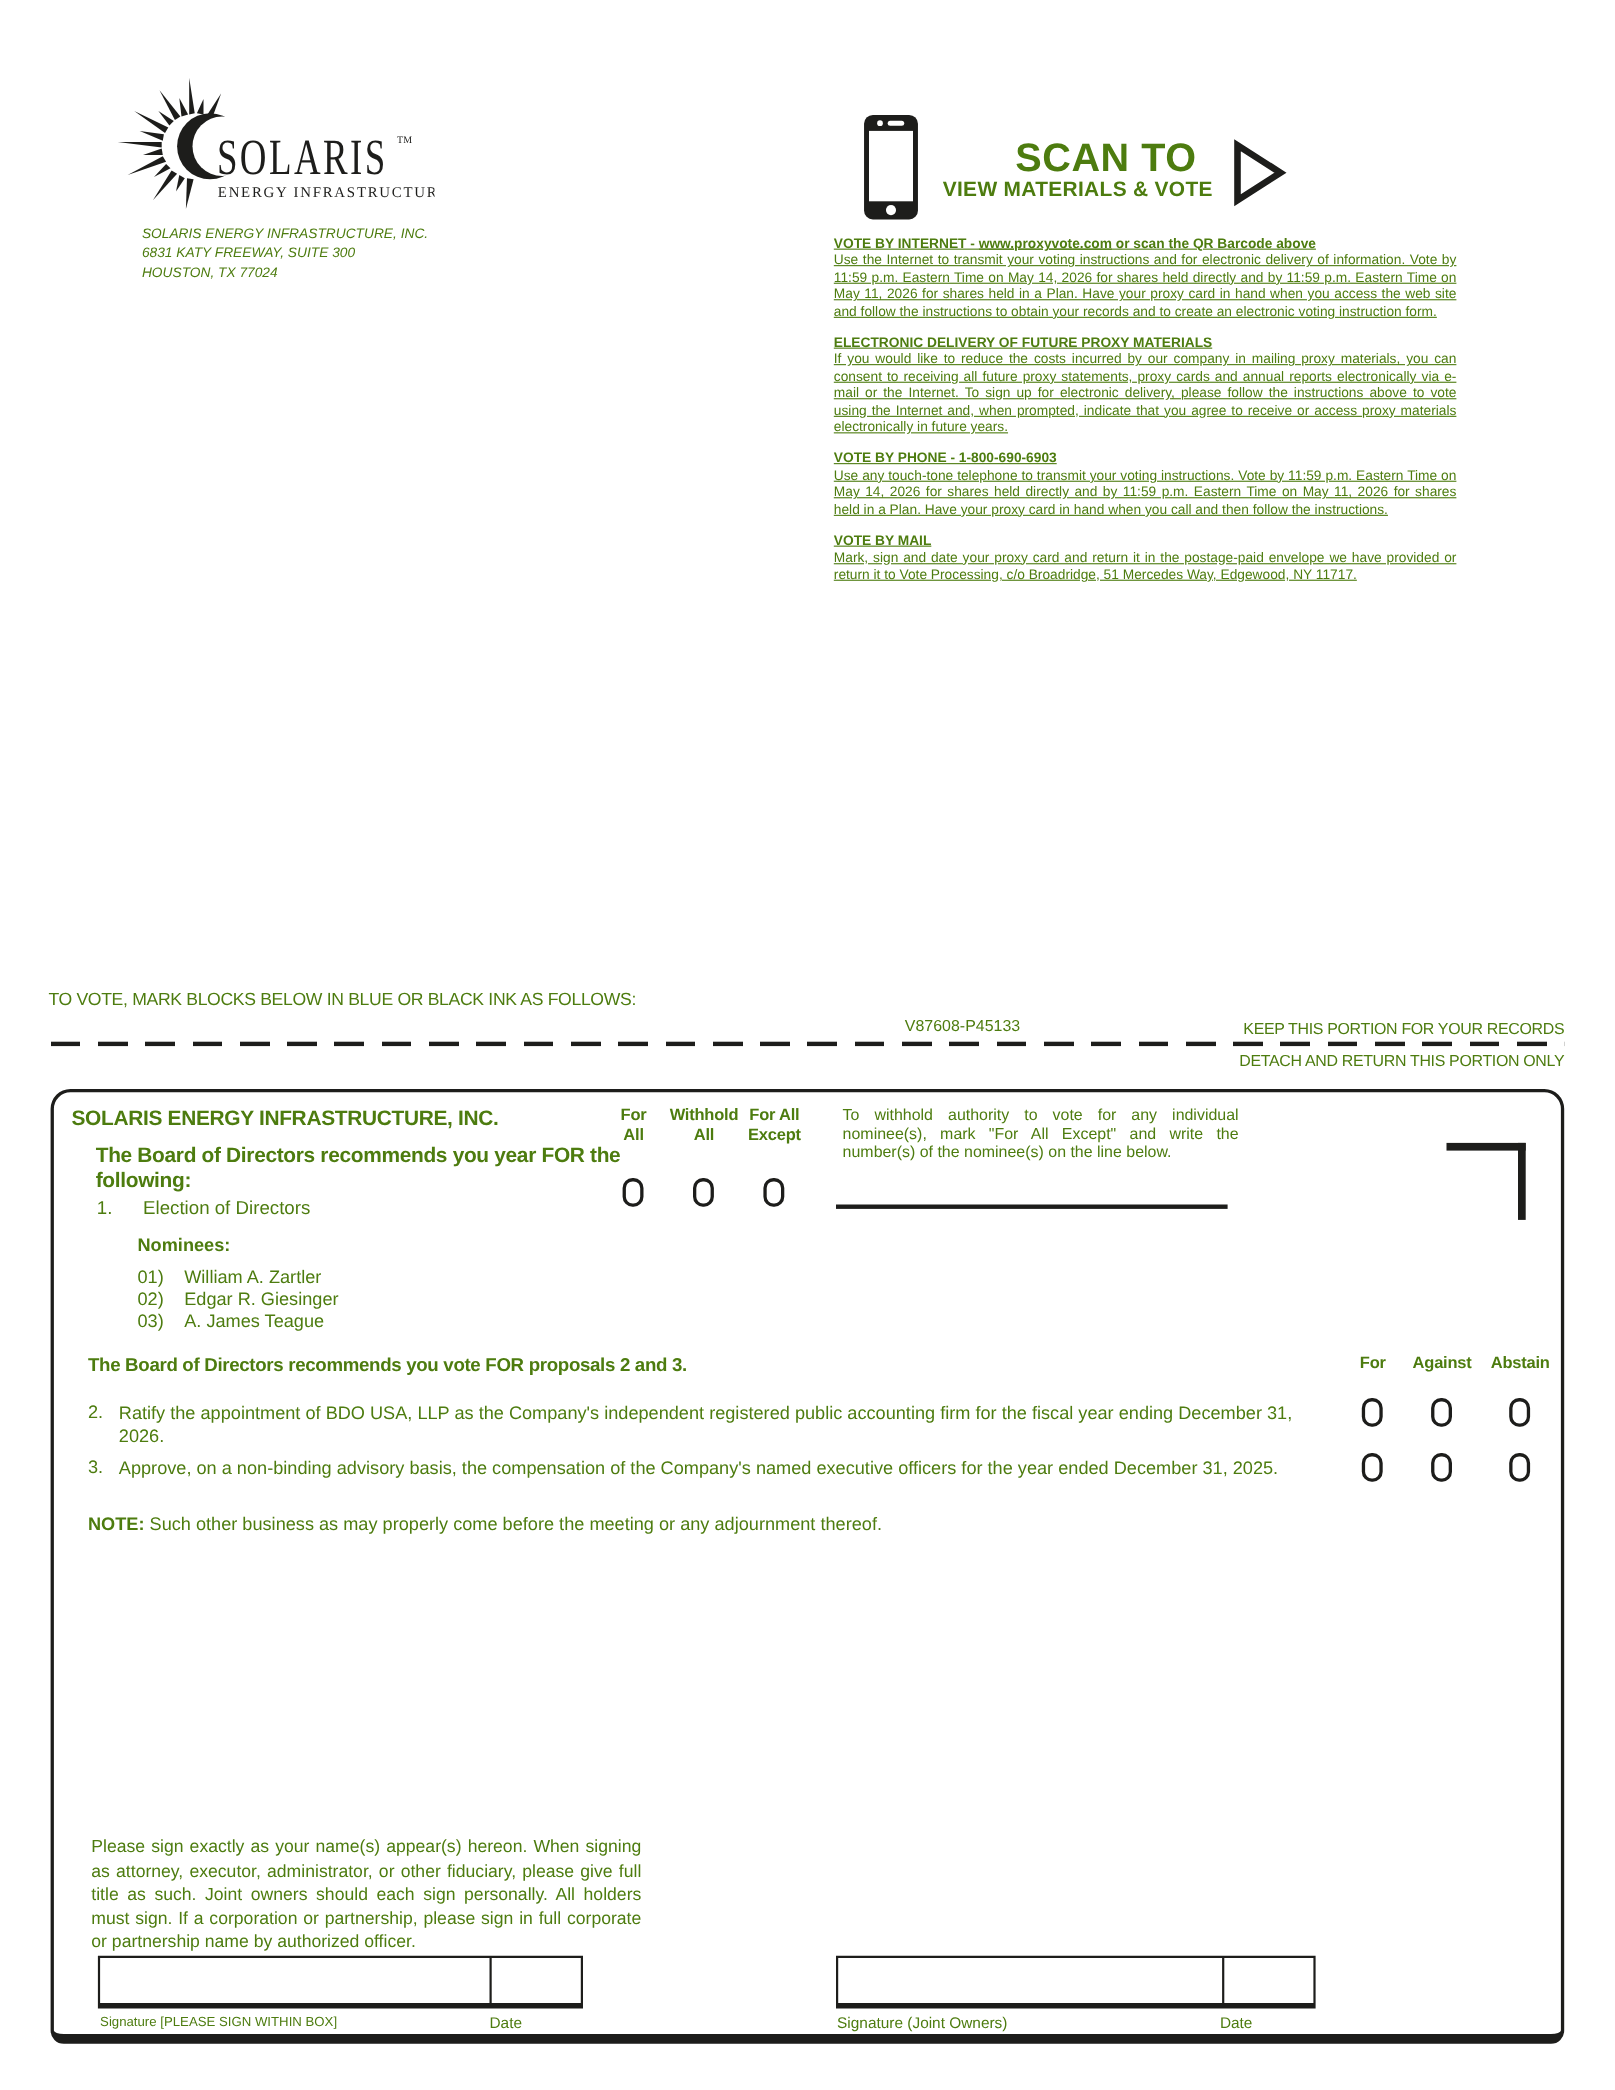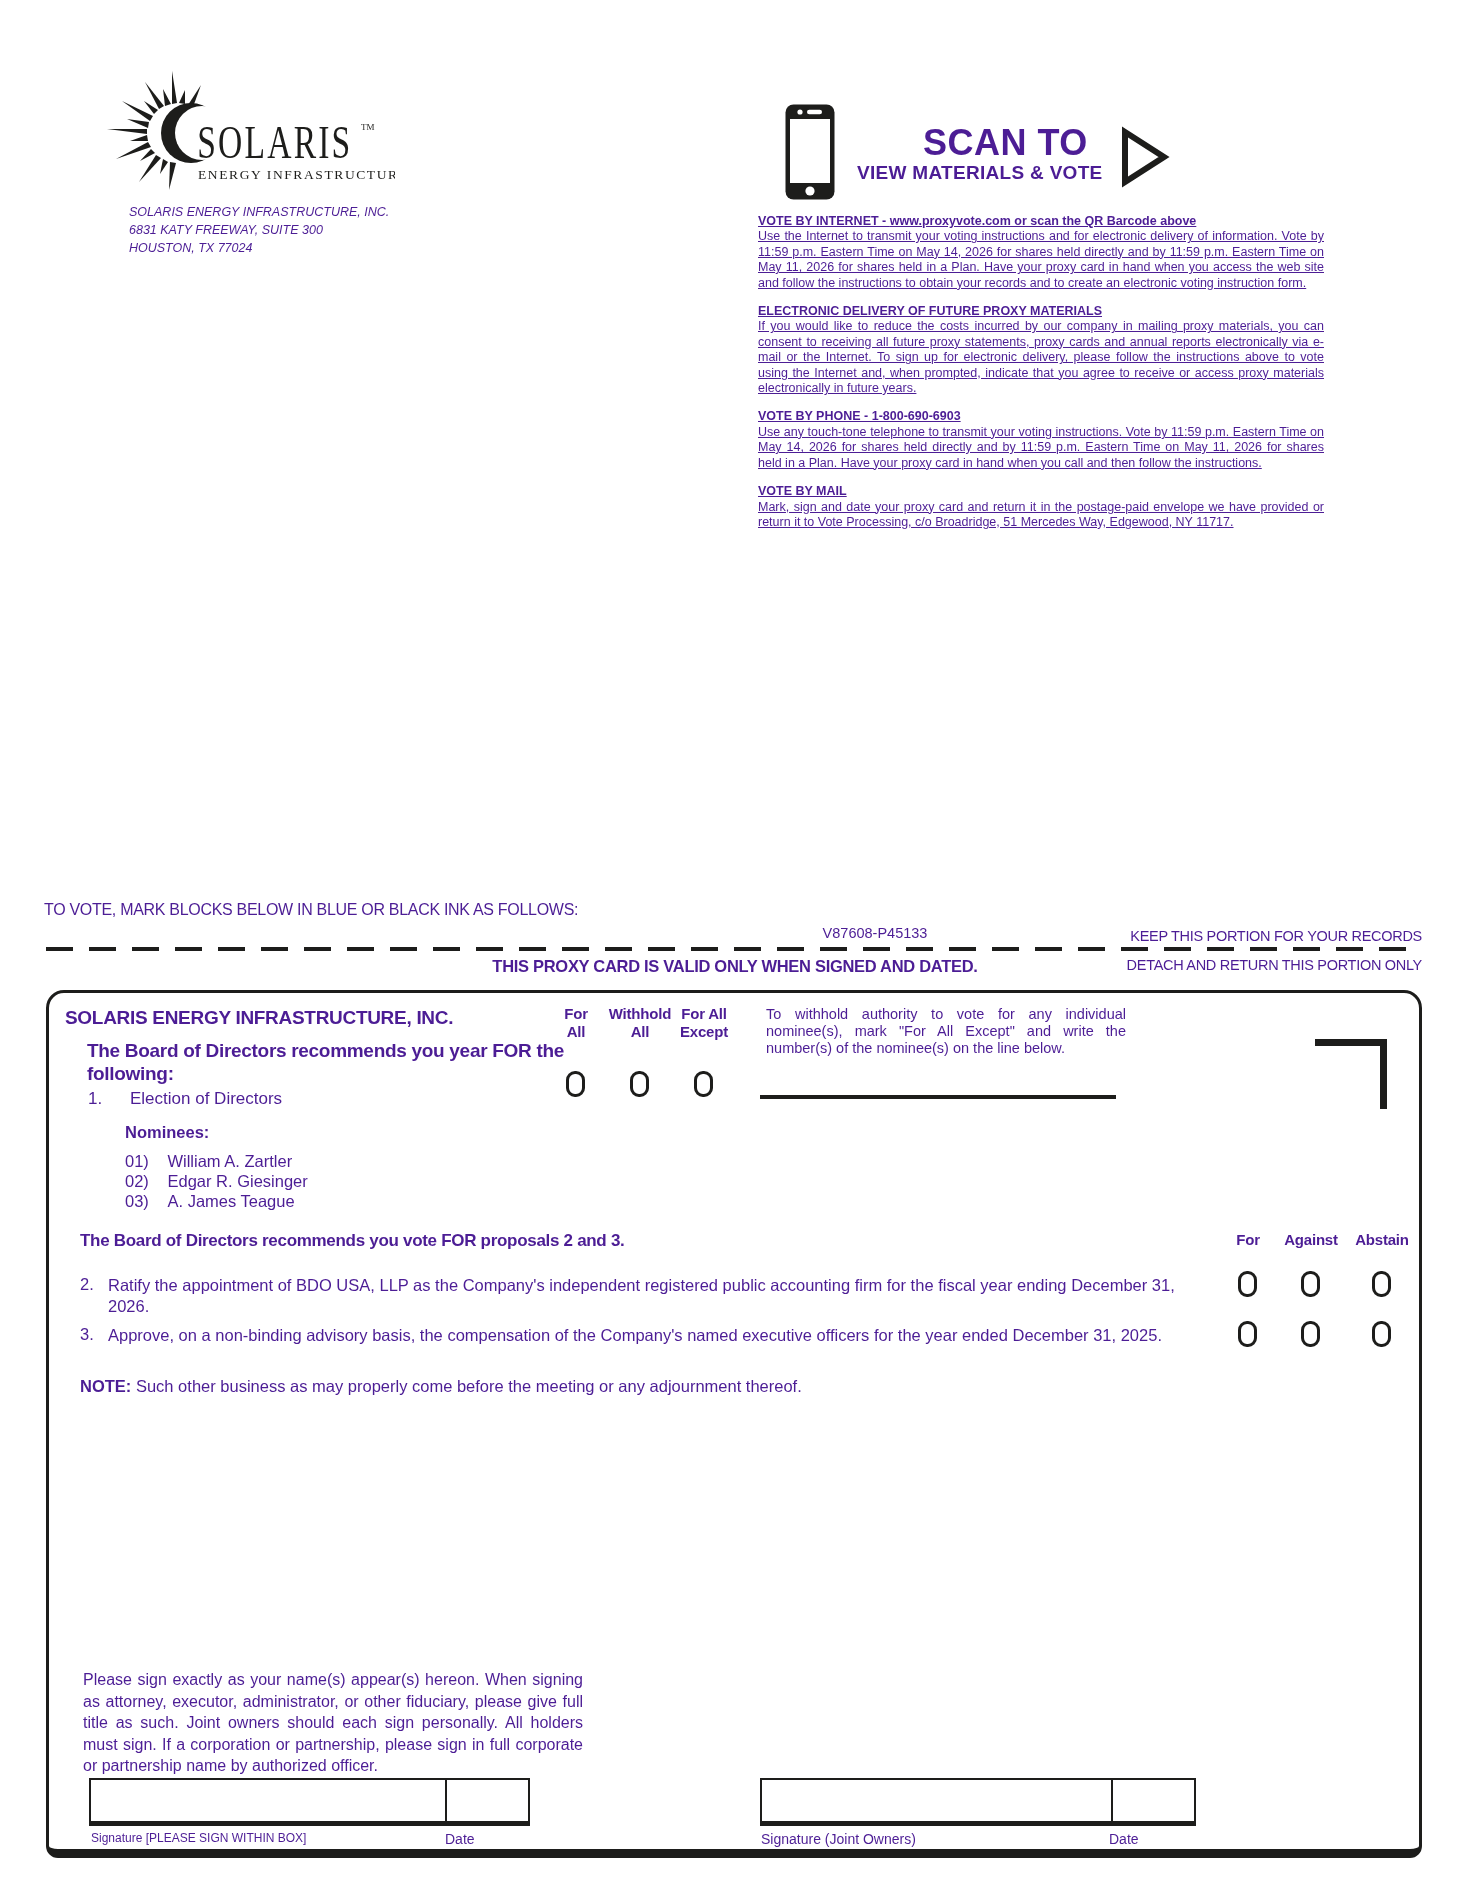--- a/index.html
+++ b/index.html
@@ -1,17 +1,17 @@
 <!DOCTYPE html>
 <html><head>
 <meta charset="utf-8">
 <style>
   html,body{margin:0;padding:0;background:#fff;}
   .page{position:relative;width:1468px;height:1900px;background:#fff;overflow:hidden;
-        font-family:"Liberation Sans",sans-serif;color:#4c1d95;}
+        font-family:"Liberation Sans",sans-serif;color:#4d7c0f;}
   .abs{position:absolute;}
   .b{font-weight:bold;}
   .i{font-style:italic;}
   .u{text-decoration:underline;}
   .jus{text-align:justify;}
   .ctr{text-align:center;}
   .rt{text-align:right;}
 
   
   .vote-col{left:758px;top:214px;width:566px;font-size:12.5px;line-height:15.4px;text-decoration:underline;}
@@ -106,21 +106,20 @@
     <div class="vm">
       <div class="vm-h">VOTE BY MAIL</div>
       <div class="jus">Mark, sign and date your proxy card and return it in the postage-paid envelope we have provided or return it to Vote Processing, c/o Broadridge, 51 Mercedes Way, Edgewood, NY 11717.</div>
     </div>
   </div>
 
   <div class="abs condensed" style="left:44px;top:901px;font-size:16px;">TO VOTE, MARK BLOCKS BELOW IN BLUE OR BLACK INK AS FOLLOWS:</div>
   <div class="abs ctr" style="left:795px;top:925px;width:160px;font-size:14.5px;">V87608-P45133</div>
   <div class="abs rt condensed" style="right:46px;top:928px;width:420px;font-size:14.5px;">KEEP THIS PORTION FOR YOUR RECORDS</div>
   <div class="abs dash-line"></div>
-  <div class="abs ctr b condensed" style="left:400px;top:957px;width:670px;font-size:16.5px;">THIS PROXY CARD IS VALID ONLY WHEN SIGNED AND DATED.</div>
   <div class="abs rt condensed" style="right:46px;top:957px;width:420px;font-size:14.5px;">DETACH AND RETURN THIS PORTION ONLY</div>
 
   <div class="abs card">
 
     <div class="abs b condensed" style="left:16px;top:14px;font-size:19px;">SOLARIS ENERGY INFRASTRUCTURE, INC.</div>
 
     <div class="abs b condensed" style="left:38px;top:46px;width:480px;font-size:19px;line-height:23px;">The Board of Directors recommends you year FOR the following:</div>
 
     <div class="abs" style="left:39px;top:96px;font-size:17px;">1.</div>
     <div class="abs" style="left:81px;top:96px;font-size:17px;">Election of Directors</div>

